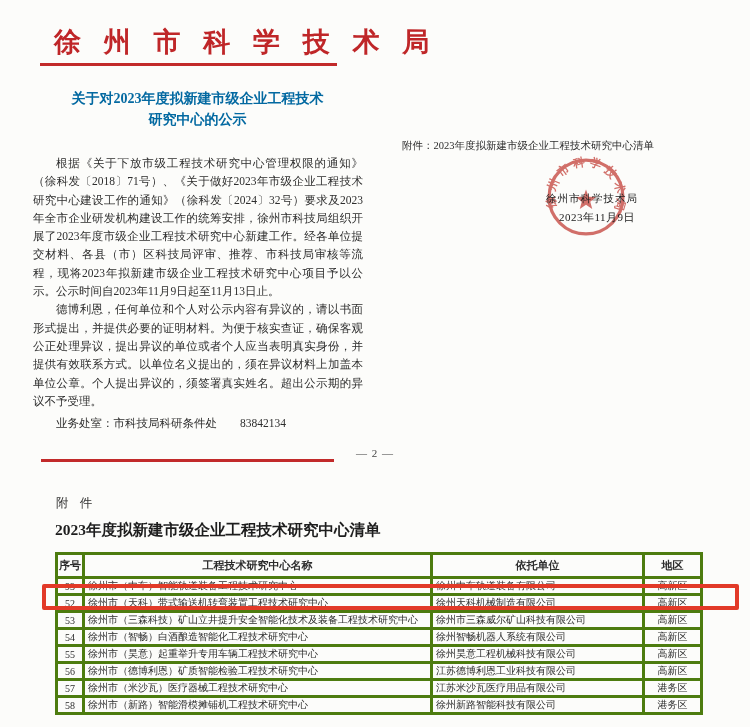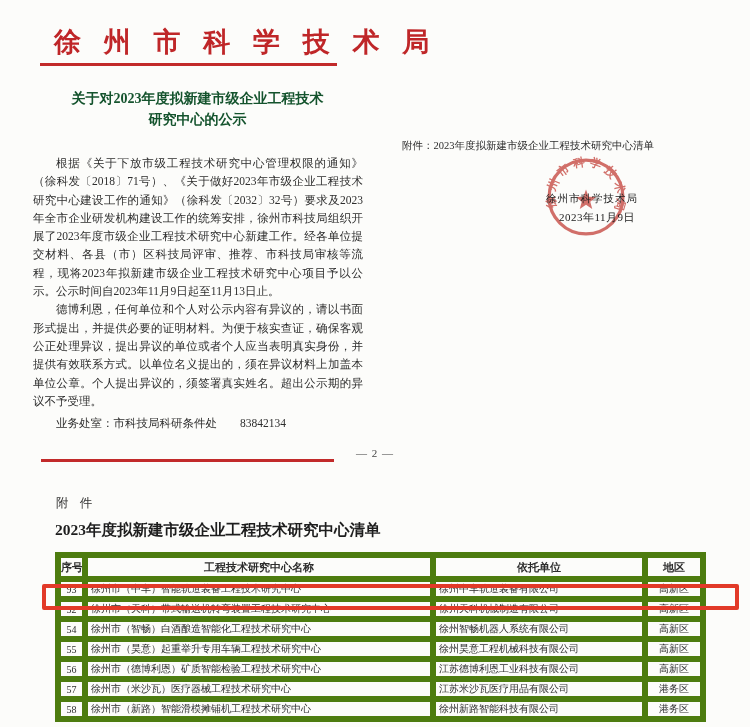--- a/index.html
+++ b/index.html
@@ -22,21 +22,21 @@
   }
   .red-rule-bottom {
     position: absolute; left: 41px; top: 459px; width: 293px; height: 3px;
     background: #c22a2a;
   }
 
   
   .doc-title {
     position: absolute; left: 25px; top: 88px; width: 345px;
     text-align: center; font-weight: bold; font-size: 14px; line-height: 21px;
-    color: #14532d;
+    color: #0369a1;
   }
   .doc-body {
     position: absolute; left: 33px; top: 154px; width: 330px;
     font-size: 11.5px; line-height: 18.3px; text-align: justify; color: #2d2d2d;
   }
   .doc-body p { text-indent: 2em; }
   .office-line { text-indent: 2em; margin-top: 4px; }
   .page-number {
     position: absolute; left: 330px; top: 447px; width: 90px;
     text-align: center; font-size: 11px; color: #444; letter-spacing: 1px;
@@ -73,21 +73,21 @@
     position: absolute; left: 55px; top: 520px; width: 645px;
     text-align: left; font-size: 15.5px; font-weight: bold; color: #1d1d1d;
   }
   table.roster {
     position: absolute; left: 55px; top: 552px; width: 645px;
     border-collapse: collapse; table-layout: fixed;
     font-size: 10px; color: #2d2d2d;
     font-family: "Liberation Serif", "DejaVu Serif", serif;
   }
   table.roster th, table.roster td {
-    border: 6px solid #4d7c0f; overflow: hidden; white-space: nowrap;
+    border: 3px solid #4d7c0f; overflow: hidden; white-space: nowrap;
   }
   table.roster th { height: 24px; font-size: 11px; font-weight: bold; text-align: center; }
   table.roster td { height: 15px; padding: 0 3px; }
   td.c-no, td.c-district { text-align: center; padding: 0; }
   td.c-center, td.c-unit { text-align: left; padding-left: 5px; }
 
   .highlight-box {
     position: absolute; left: 42px; top: 584px; width: 697px; height: 26px;
     border: 4px solid #e23a28; border-radius: 2px; pointer-events: none;
   }
@@ -100,21 +100,21 @@
   <div class="letterhead">徐 州 市 科 学 技 术 局</div>
   <div class="red-rule-top"></div>
 
   <div class="attachment-ref">附件：2023年度拟新建市级企业工程技术研究中心清单</div>
 
   <div class="doc-title">
     <div>关于对2023年度拟新建市级企业工程技术</div>
     <div>研究中心的公示</div>
   </div>
   <div class="doc-body">
-    <p>根据《关于下放市级工程技术研究中心管理权限的通知》（徐科发〔2018〕71号）、《关于做好2023年市级企业工程技术研究中心建设工作的通知》（徐科发〔2032〕32号）要求及2023年全市企业研发机构建设工作的统筹安排，徐州市科技局组织开展了2023年度市级企业工程技术研究中心新建工作。经各单位提交材料、各县（市）区科技局评审、推荐、市科技局审核等流程，现将2023年拟新建市级企业工程技术研究中心项目予以公示。公示时间自2023年11月9日起至11月13日止。</p>
+    <p>根据《关于下放市级工程技术研究中心管理权限的通知》（徐科发〔2018〕71号）、《关于做好2023年市级企业工程技术研究中心建设工作的通知》（徐科发〔2024〕32号）要求及2023年全市企业研发机构建设工作的统筹安排，徐州市科技局组织开展了2023年度市级企业工程技术研究中心新建工作。经各单位提交材料、各县（市）区科技局评审、推荐、市科技局审核等流程，现将2023年拟新建市级企业工程技术研究中心项目予以公示。公示时间自2023年11月9日起至11月13日止。</p>
     <p>德博利恩，任何单位和个人对公示内容有异议的，请以书面形式提出，并提供必要的证明材料。为便于核实查证，确保客观公正处理异议，提出异议的单位或者个人应当表明真实身份，并提供有效联系方式。以单位名义提出的，须在异议材料上加盖本单位公章。个人提出异议的，须签署真实姓名。超出公示期的异议不予受理。</p>
     <div class="office-line">业务处室：市科技局科研条件处　　83842134</div>
   </div>
   <div class="page-number">— 2 —</div>
   <div class="red-rule-bottom"></div>
 
   <svg class="seal-svg" viewBox="0 0 100 100" aria-hidden="true">
     <circle cx="50" cy="50" r="45" fill="none" stroke="#c8514a" stroke-width="4"></circle>
     <path id="sealArc" d="M 15.6,66.1 A 38,38 0 1 1 84.4,66.1" fill="none"></path>
     <text fill="#c8514a" font-size="14" letter-spacing="5" font-weight="bold">
@@ -150,20 +150,26 @@
       <td class="c-unit">徐州中车轨道装备有限公司</td>
       <td class="c-district">高新区</td>
     </tr>
         <tr>
       <td class="c-no">52</td>
       <td class="c-center">徐州市（天科）带式输送机转弯装置工程技术研究中心</td>
       <td class="c-unit">徐州天科机械制造有限公司</td>
       <td class="c-district">高新区</td>
     </tr>
         <tr>
+      <td class="c-no">53</td>
+      <td class="c-center">徐州市（三森科技）矿山立井提升安全智能化技术及装备工程技术研究中心</td>
+      <td class="c-unit">徐州市三森威尔矿山科技有限公司</td>
+      <td class="c-district">高新区</td>
+    </tr>
+        <tr>
       <td class="c-no">54</td>
       <td class="c-center">徐州市（智畅）白酒酿造智能化工程技术研究中心</td>
       <td class="c-unit">徐州智畅机器人系统有限公司</td>
       <td class="c-district">高新区</td>
     </tr>
         <tr>
       <td class="c-no">55</td>
       <td class="c-center">徐州市（昊意）起重举升专用车辆工程技术研究中心</td>
       <td class="c-unit">徐州昊意工程机械科技有限公司</td>
       <td class="c-district">高新区</td>

